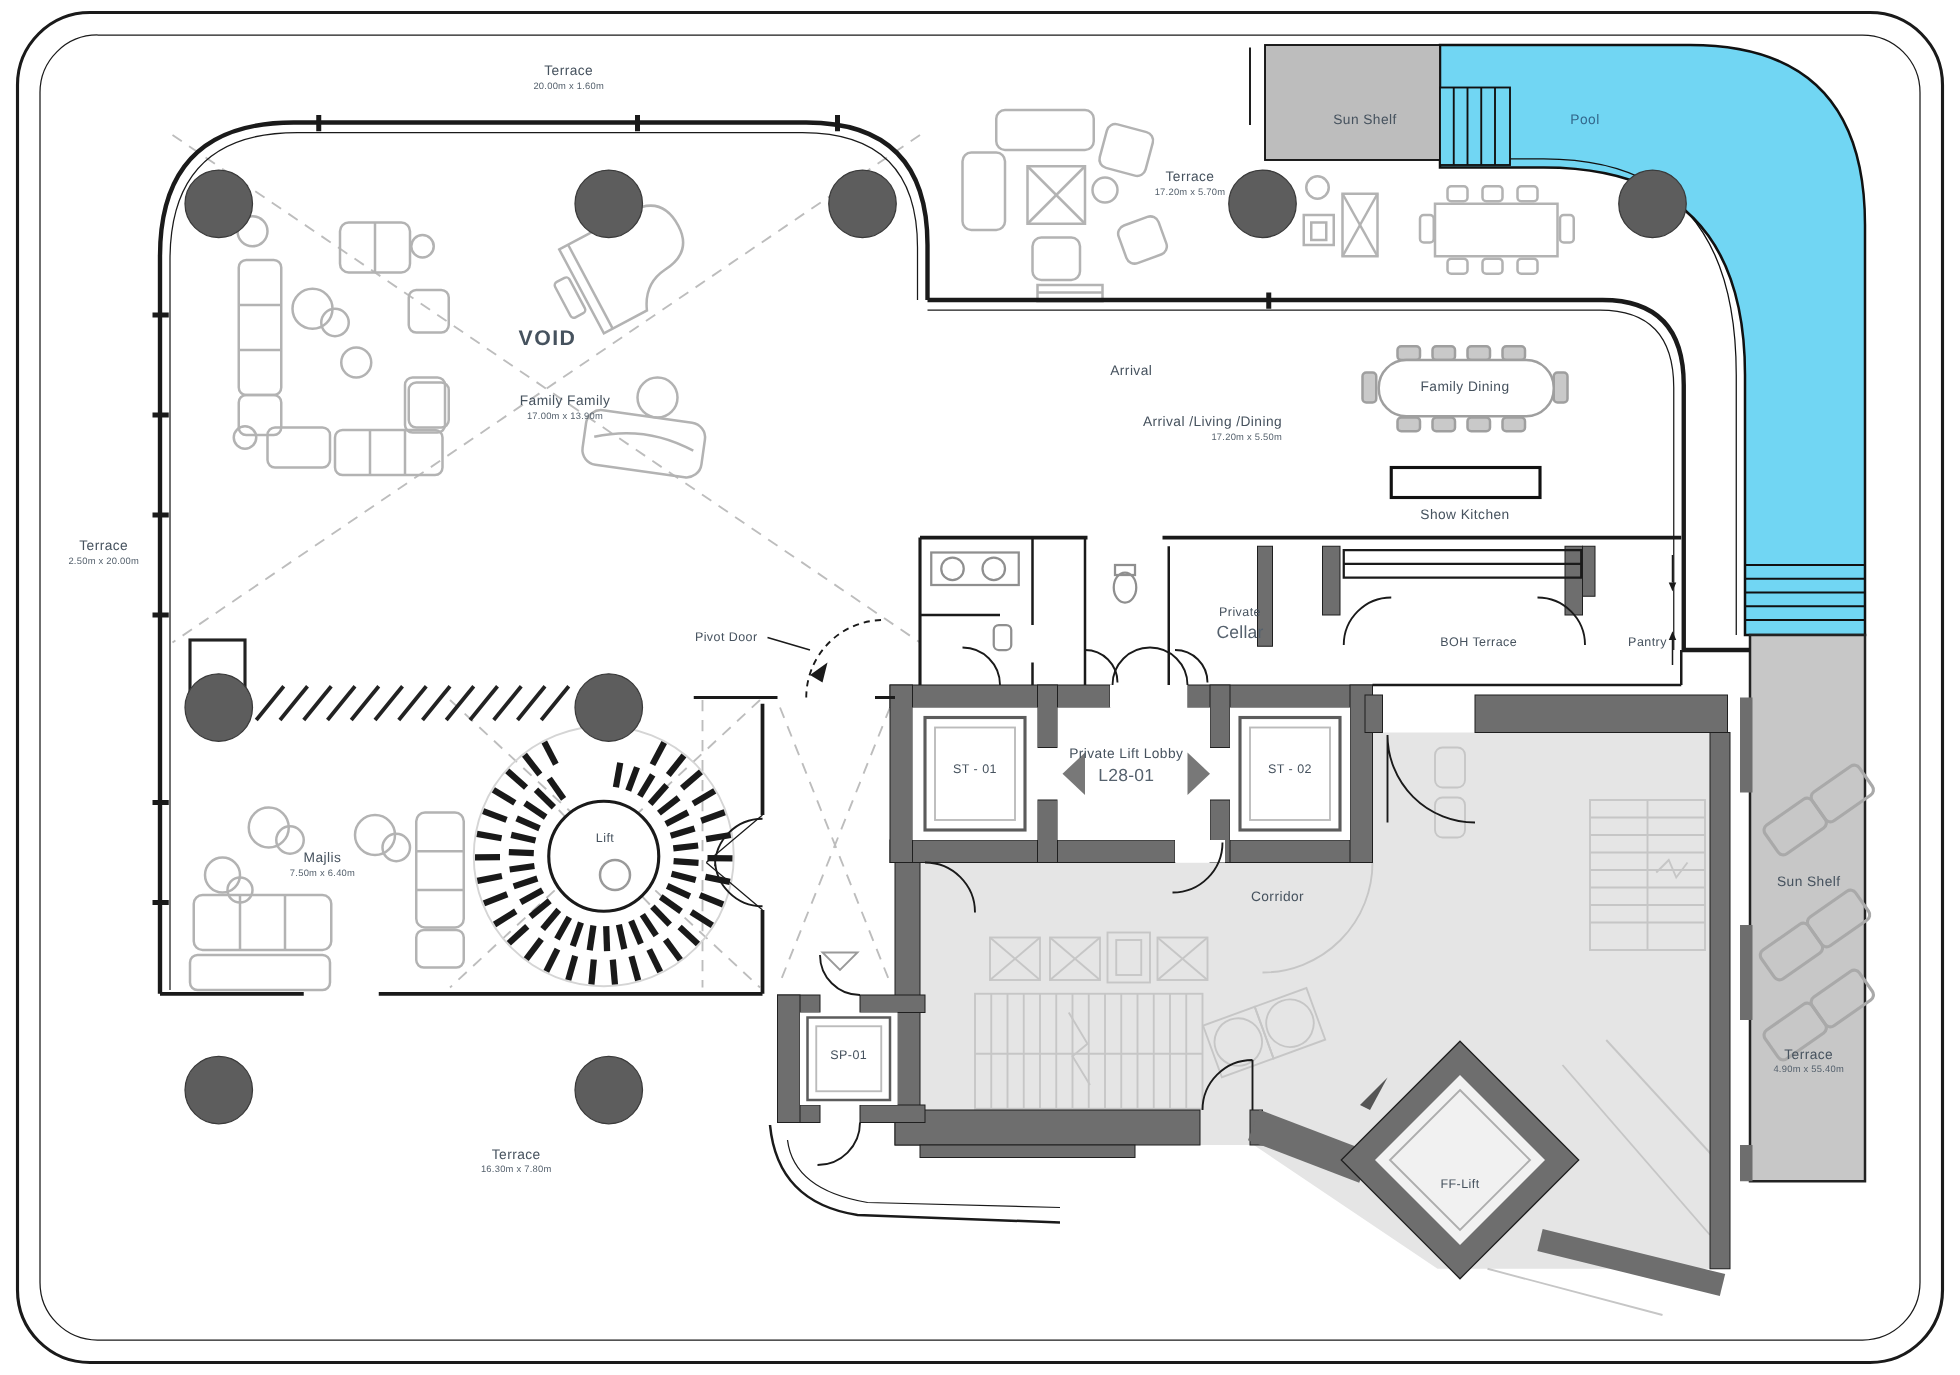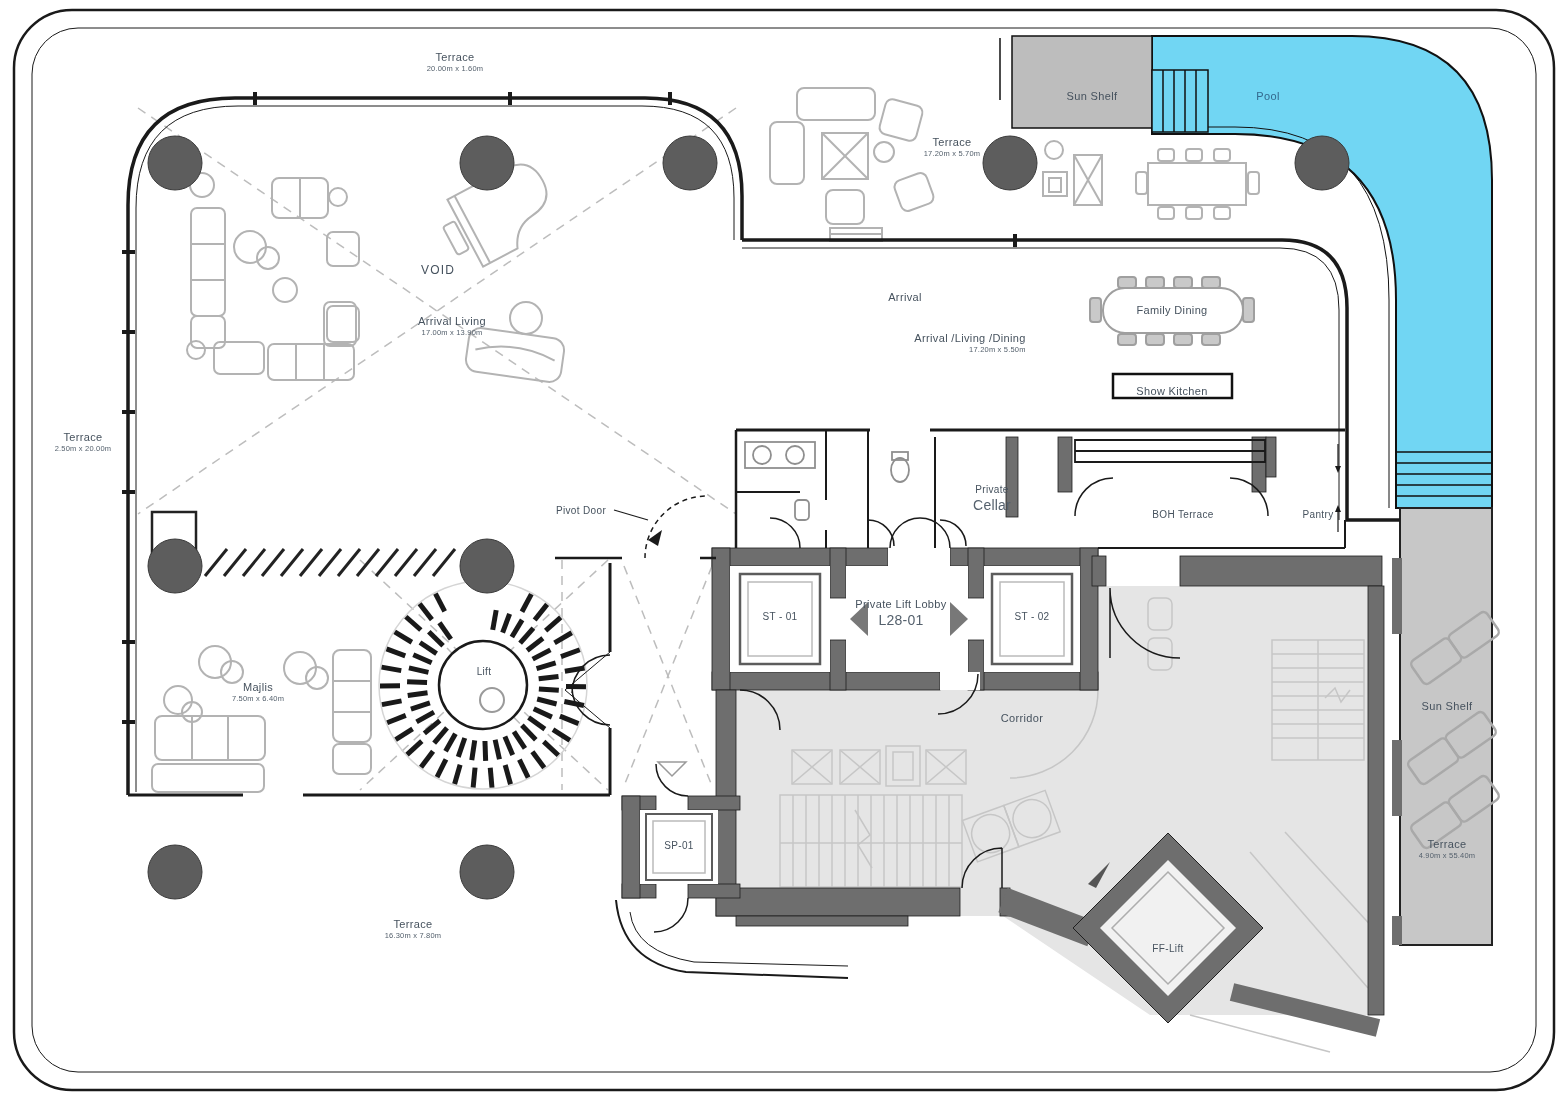--- a/index.html
+++ b/index.html
@@ -4,21 +4,21 @@
 <style>
   html,body{margin:0;padding:0;background:#fff;width:1568px;height:1100px;overflow:hidden}
   #plan{position:relative;width:1568px;height:788px;font-family:"Liberation Sans",sans-serif}
   #plan svg{position:absolute;left:0;top:0}
   #labels{position:absolute;left:0;top:0;width:100%;height:100%;pointer-events:none}
   .lbl{position:absolute;transform:translate(-50%,-50%);text-align:center;
        font:11px "Liberation Sans",sans-serif;color:#46525e;letter-spacing:.35px;
        white-space:nowrap;line-height:1.3}
   .lbl .dims{display:block;font-size:7.5px;letter-spacing:.2px;color:#55616d}
   .lbl.same .dims{font-size:14px}
-  .lbl.big{font-size:12px;font-weight:normal;letter-spacing:1.2px}
+  .lbl.big{font-size:17px;font-weight:bold;letter-spacing:1.2px}
   .lbl.small{font-size:10px}
 </style>
 </head>
 <body>
 
 <div id="plan">
 <svg width="1568" height="1100" viewBox="0 0 1568 1100">
 
   <g>
     <rect x="14" y="10" width="1540" height="1080" rx="58" fill="none" stroke="#1a1a1a" stroke-width="2.5"></rect>
@@ -463,25 +463,25 @@
         <circle cx="487" cy="872" r="27"></circle>
   </g>
 </svg>
 
 <div id="labels">
       <div class="lbl" style="left: 455px; top: 62px;"><span>Terrace</span><span class="dims">20.00m x 1.60m</span></div>
       <div class="lbl" style="left: 1092px; top: 96px;"><span>Sun Shelf</span></div>
       <div class="lbl" style="left: 1268px; top: 96px; color: rgb(51, 104, 140);"><span>Pool</span></div>
       <div class="lbl" style="left: 952px; top: 147px;"><span>Terrace</span><span class="dims">17.20m x 5.70m</span></div>
       <div class="lbl big" style="left: 438px; top: 271px;"><span>VOID</span></div>
-      <div class="lbl" style="left: 452px; top: 326px;"><span>Arrival Living</span><span class="dims">17.00m x 13.90m</span></div>
+      <div class="lbl" style="left: 452px; top: 326px;"><span>Family Family</span><span class="dims">17.00m x 13.90m</span></div>
       <div class="lbl" style="left: 905px; top: 297px;"><span>Arrival</span></div>
       <div class="lbl" style="left: 1172px; top: 310px;"><span>Family Dining</span></div>
       <div class="lbl" style="left: 970px; top: 343px; text-align: right;"><span>Arrival /Living /Dining</span><span class="dims">17.20m x 5.50m</span></div>
-      <div class="lbl" style="left: 1172px; top: 391px;"><span>Show Kitchen</span></div>
+      <div class="lbl" style="left: 1172px; top: 412px;"><span>Show Kitchen</span></div>
       <div class="lbl" style="left: 83px; top: 442px;"><span>Terrace</span><span class="dims">2.50m x 20.00m</span></div>
       <div class="lbl small" style="left: 581px; top: 510px;"><span>Pivot Door</span></div>
       <div class="lbl same small" style="left: 992px; top: 499px;"><span>Private</span><span class="dims">Cellar</span></div>
       <div class="lbl small" style="left: 1183px; top: 514px;"><span>BOH Terrace</span></div>
       <div class="lbl small" style="left: 1318px; top: 514px;"><span>Pantry</span></div>
       <div class="lbl small" style="left: 780px; top: 616px;"><span>ST - 01</span></div>
       <div class="lbl same" style="left: 901px; top: 613px;"><span>Private Lift Lobby</span><span class="dims">L28-01</span></div>
       <div class="lbl small" style="left: 1032px; top: 616px;"><span>ST - 02</span></div>
       <div class="lbl" style="left: 258px; top: 692px;"><span>Majlis</span><span class="dims">7.50m x 6.40m</span></div>
       <div class="lbl small" style="left: 484px; top: 671px;"><span>Lift</span></div>

